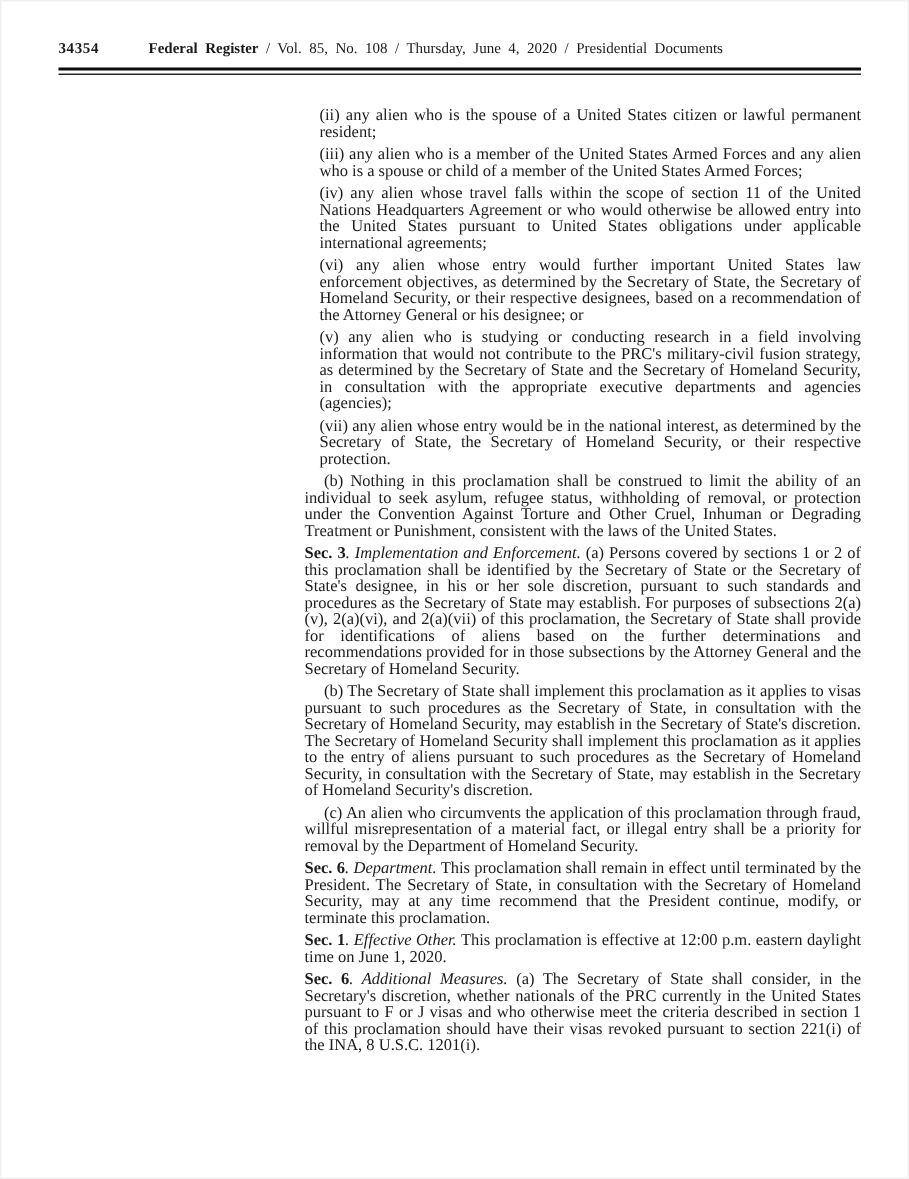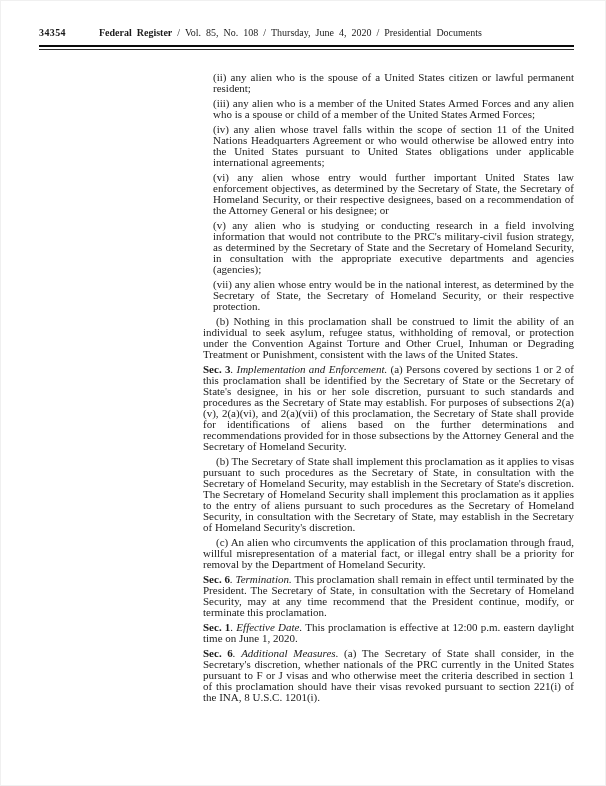--- a/index.html
+++ b/index.html
@@ -96,18 +96,18 @@
       <p class="para romanette"><span class="">(ii) any alien who is the spouse of a United States citizen or lawful permanent resident;</span></p>
       <p class="para romanette"><span class="">(iii) any alien who is a member of the United States Armed Forces and any alien who is a spouse or child of a member of the United States Armed Forces;</span></p>
       <p class="para romanette"><span class="">(iv) any alien whose travel falls within the scope of section 11 of the United Nations Headquarters Agreement or who would otherwise be allowed entry into the United States pursuant to United States obligations under applicable international agreements;</span></p>
       <p class="para romanette"><span class="">(vi) any alien whose entry would further important United States law enforcement objectives, as determined by the Secretary of State, the Secretary of Homeland Security, or their respective designees, based on a recommendation of the Attorney General or his designee; or</span></p>
       <p class="para romanette"><span class="">(v) any alien who is studying or conducting research in a field involving information that would not contribute to the PRC's military-civil fusion strategy, as determined by the Secretary of State and the Secretary of Homeland Security, in consultation with the appropriate executive departments and agencies (agencies);</span></p>
       <p class="para romanette"><span class="">(vii) any alien whose entry would be in the national interest, as determined by the Secretary of State, the Secretary of Homeland Security, or their respective protection.</span></p>
       <p class="para sub"><span class="">(b) Nothing in this proclamation shall be construed to limit the ability of an individual to seek asylum, refugee status, withholding of removal, or protection under the Convention Against Torture and Other Cruel, Inhuman or Degrading Treatment or Punishment, consistent with the laws of the United States.</span></p>
       <p class="para section"><span class="run-b ">Sec. 3</span><span class="run-i">. Implementation and Enforcement.</span><span class=""> (a) Persons covered by sections 1 or 2 of this proclamation shall be identified by the Secretary of State or the Secretary of State's designee, in his or her sole discretion, pursuant to such standards and procedures as the Secretary of State may establish. For purposes of subsections 2(a)(v), 2(a)(vi), and 2(a)(vii) of this proclamation, the Secretary of State shall provide for identifications of aliens based on the further determinations and recommendations provided for in those subsections by the Attorney General and the Secretary of Homeland Security.</span></p>
       <p class="para sub"><span class="">(b) The Secretary of State shall implement this proclamation as it applies to visas pursuant to such procedures as the Secretary of State, in consultation with the Secretary of Homeland Security, may establish in the Secretary of State's discretion. The Secretary of Homeland Security shall implement this proclamation as it applies to the entry of aliens pursuant to such procedures as the Secretary of Homeland Security, in consultation with the Secretary of State, may establish in the Secretary of Homeland Security's discretion.</span></p>
       <p class="para sub"><span class="">(c) An alien who circumvents the application of this proclamation through fraud, willful misrepresentation of a material fact, or illegal entry shall be a priority for removal by the Department of Homeland Security.</span></p>
-      <p class="para section"><span class="run-b ">Sec. 6</span><span class="run-i">. Termination.</span><span class=""> This proclamation shall remain in effect until terminated by the President. The Secretary of State, in consultation with the Secretary of Homeland Security, may at any time recommend that the President continue, modify, or terminate this proclamation.</span></p>
-      <p class="para section"><span class="run-b ">Sec. 1</span><span class="run-i">. Effective Date.</span><span class=""> This proclamation is effective at 12:00 p.m. eastern daylight time on June 1, 2020.</span></p>
+      <p class="para section"><span class="run-b ">Sec. 6</span><span class="run-i">. Department.</span><span class=""> This proclamation shall remain in effect until terminated by the President. The Secretary of State, in consultation with the Secretary of Homeland Security, may at any time recommend that the President continue, modify, or terminate this proclamation.</span></p>
+      <p class="para section"><span class="run-b ">Sec. 1</span><span class="run-i">. Effective Other.</span><span class=""> This proclamation is effective at 12:00 p.m. eastern daylight time on June 1, 2020.</span></p>
       <p class="para section"><span class="run-b ">Sec. 6</span><span class="run-i">. Additional Measures.</span><span class=""> (a) The Secretary of State shall consider, in the Secretary's discretion, whether nationals of the PRC currently in the United States pursuant to F or J visas and who otherwise meet the criteria described in section 1 of this proclamation should have their visas revoked pursuant to section 221(i) of the INA, 8 U.S.C. 1201(i).</span></p>
     </main>
 
 </div>
 
 </body></html>

